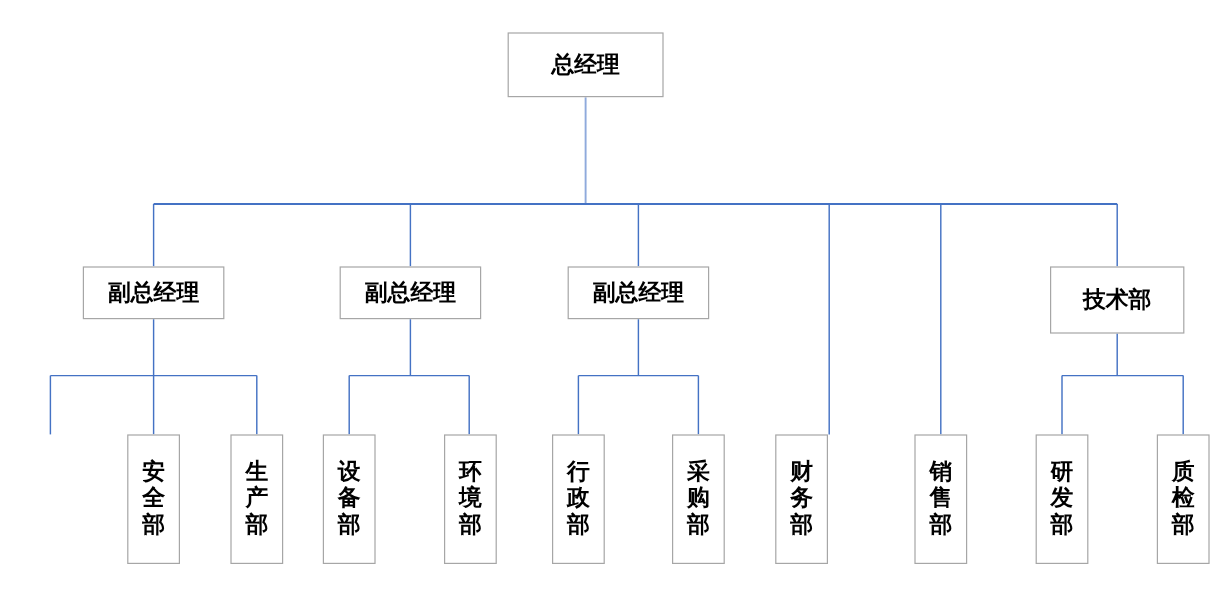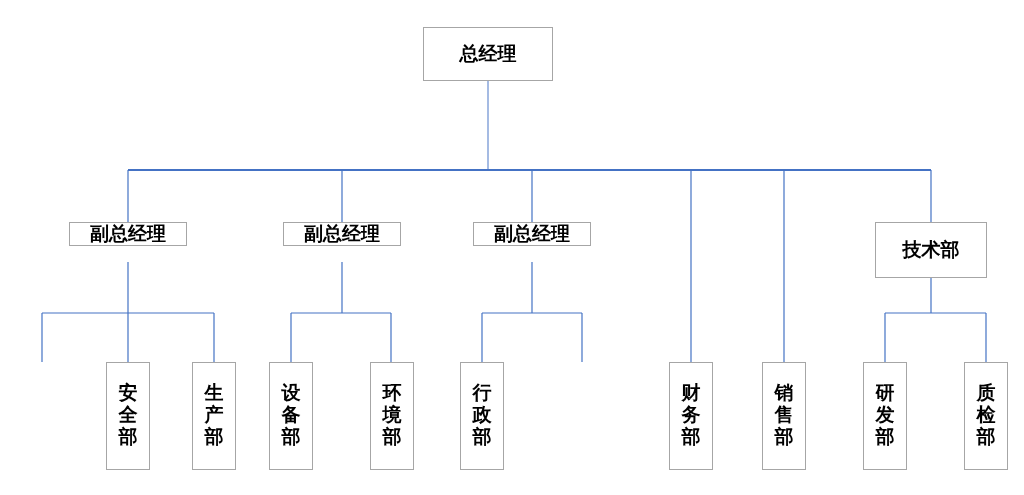--- a/index.html
+++ b/index.html
@@ -1,21 +1,21 @@
 <!DOCTYPE html>
 <html><head>
 <meta charset="utf-8">
 <style>
   html, body { margin: 0; padding: 0; background: #ffffff; }
   .canvas {
     position: relative;
     width: 1024px;
     height: 495px;
     background: #ffffff;
-    font-family: Liberation Mono, monospace;
+    font-family: Liberation Serif, serif;
     overflow: hidden;
   }
   svg.connectors {
     position: absolute;
     left: 0; top: 0;
     width: 1024px; height: 495px;
   }
   svg.connectors line {
     stroke: #4472C4;
     stroke-width: 1.2;
@@ -34,21 +34,21 @@
     border: 1px solid #A6A6A6;
     display: flex;
     align-items: center;
     justify-content: center;
     font-weight: bold;
     font-size: 19px;
     color: #000000;
     text-align: center;
   }
   .node.root  { width: 130px; height: 54px; }
-  .node.mgr   { width: 118px; height: 24px; }
+  .node.mgr   { width: 118px; height: 44px; }
   .node.mgr4  { width: 112px; height: 56px; }
   .node.dept  { width: 44px;  height: 108px; }
   .dept .vtext {
     display: inline-block;
     width: 1em;
     line-height: 22px;
     word-break: break-all;
     text-align: center;
   }
 </style>
@@ -119,21 +119,24 @@
   </div>
   <div class="node dept" style="left:269px; top:362px;">
     <span class="vtext">设备部</span>
   </div>
   <div class="node dept" style="left:370px; top:362px;">
     <span class="vtext">环境部</span>
   </div>
   <div class="node dept" style="left:460px; top:362px;">
     <span class="vtext">行政部</span>
   </div>
-  <div class="node dept" style="left:669px; top:362px;">
+  <div class="node dept" style="left:560px; top:362px;">
+    <span class="vtext">采购部</span>
+  </div>
+  <div class="node dept" style="left:646px; top:362px;">
     <span class="vtext">财务部</span>
   </div>
   <div class="node dept" style="left:762px; top:362px;">
     <span class="vtext">销售部</span>
   </div>
   <div class="node dept" style="left:964px; top:362px;">
     <span class="vtext">质检部</span>
   </div>
   <div class="node dept" style="left:863px; top:362px;">
     <span class="vtext">研发部</span>

